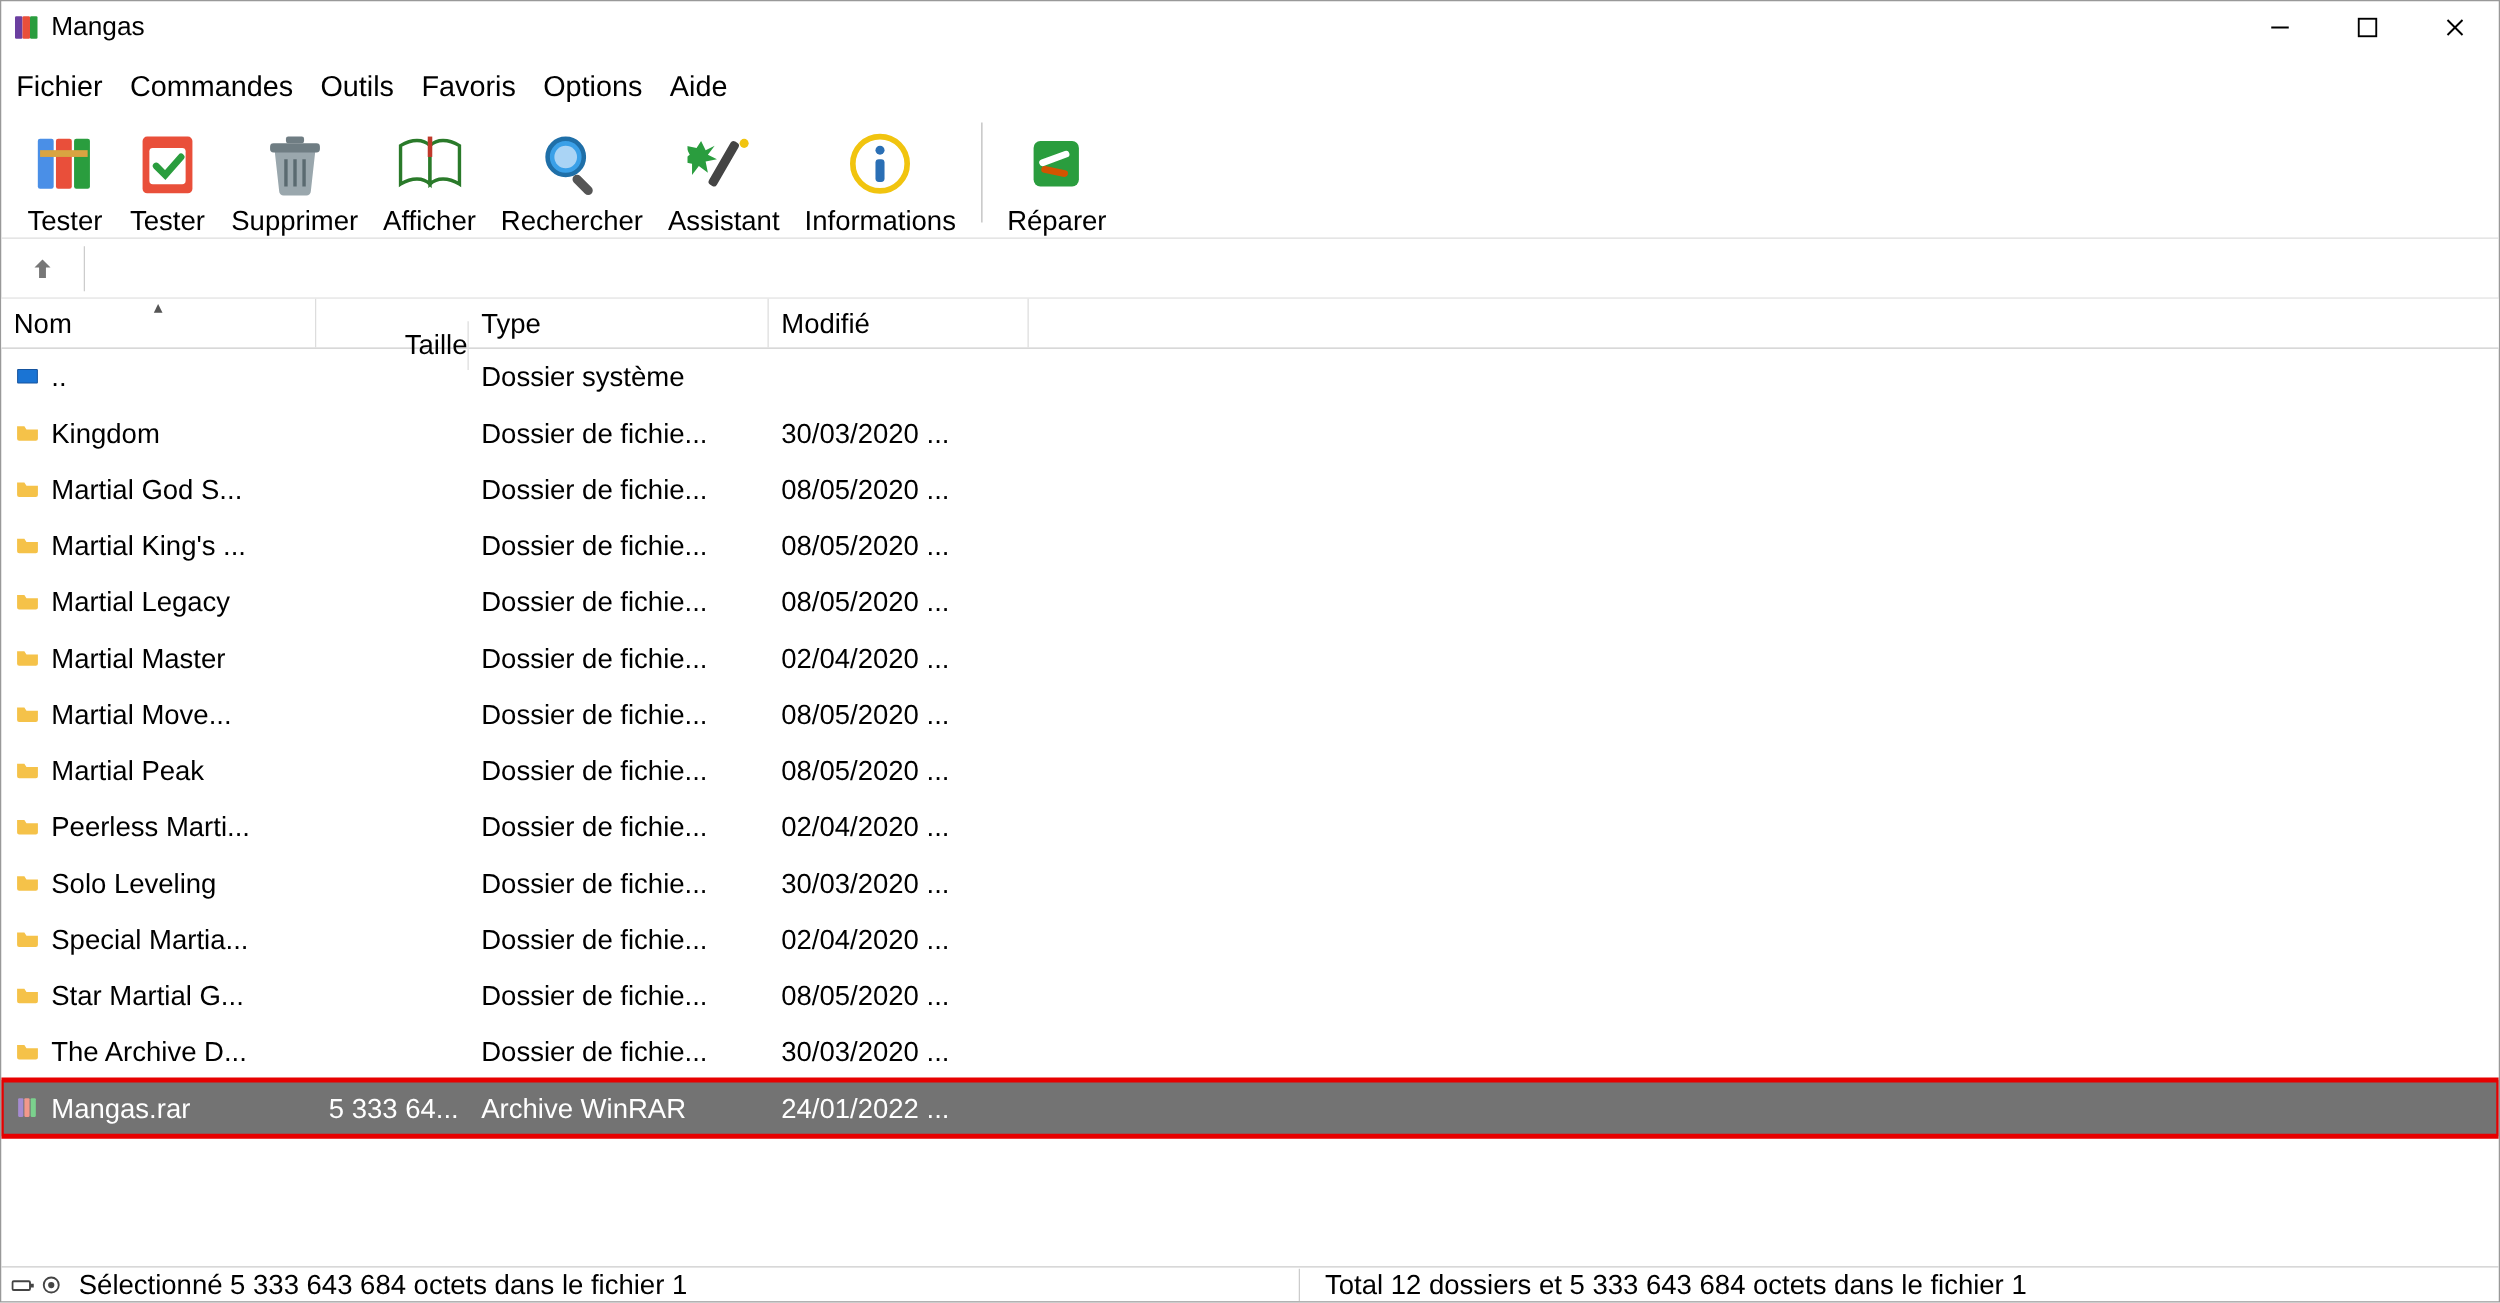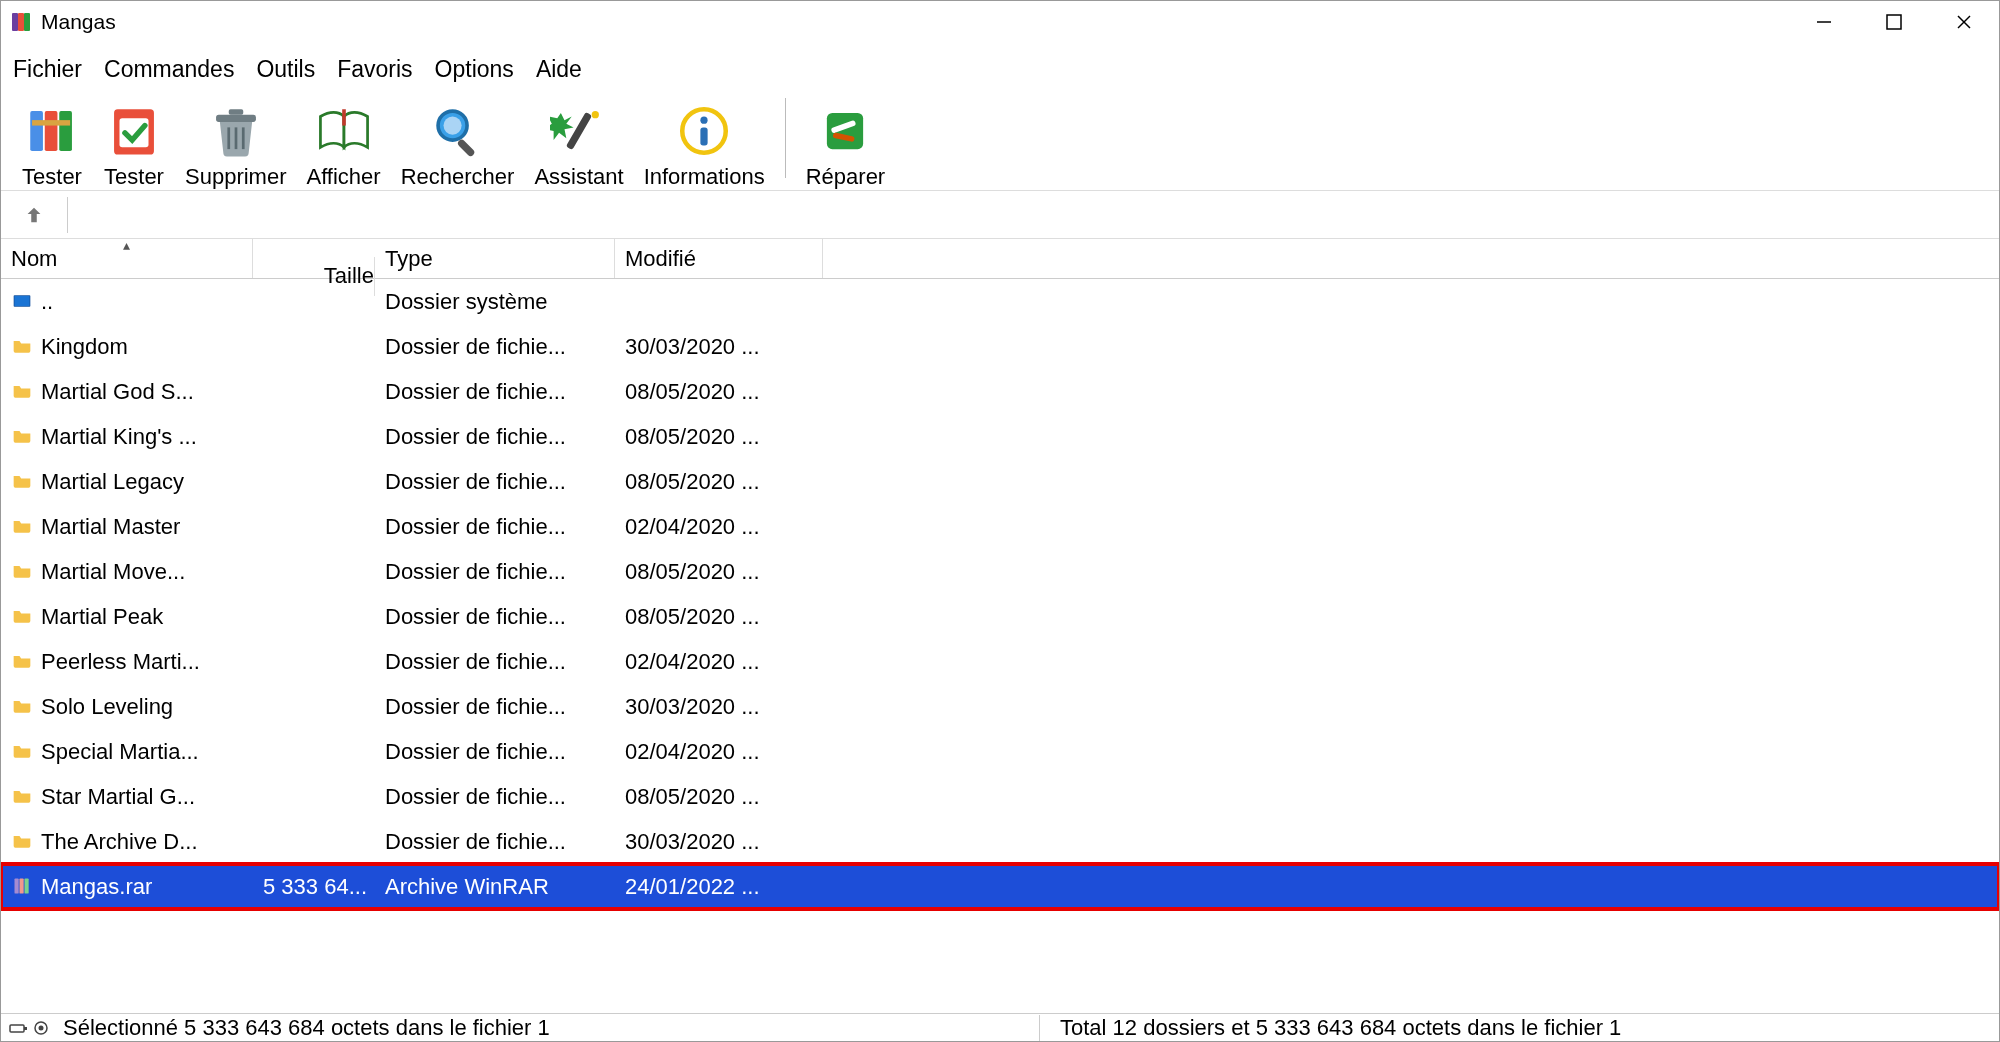--- a/index.html
+++ b/index.html
@@ -43,21 +43,21 @@
   .sort-caret { font-size: 14px; color: #555; position: absolute; top: -2px; left: 50%; transform: translateX(-50%); }
 
   
   .listbody { flex: 1; overflow: hidden; position: relative; }
   .row { display: flex; align-items: center; height: 45px; font-size: 22px; }
   .row .cell { overflow: hidden; white-space: nowrap; text-overflow: ellipsis; padding-left: 10px; }
   .row .cname { width: 252px; display: flex; align-items: center; gap: 8px; }
   .row .csize { width: 122px; text-align: right; padding-right: 8px; }
   .row .ctype { width: 240px; }
   .row .cdate { width: 208px; }
-  .row.selected { background: #1d4ed8; color: #fff; }
+  .row.selected { background: #737373; color: #fff; }
   .row.highlighted { outline: 4px solid #e60000; outline-offset: -2px; }
   .ficon { width: 22px; height: 22px; flex-shrink: 0; }
 
   
   .statusbar { height: 28px; border-top: 1px solid #ccc; display: flex; align-items: center; font-size: 22px; }
   .statusbar .sicon { width: 56px; display: flex; align-items: center; justify-content: center; gap: 4px; color: #444; }
   .statusbar .sleft { flex: 1; padding-left: 6px; }
   .statusbar .sright { width: 960px; padding-left: 20px; border-left: 1px solid #ccc; }
 
   

